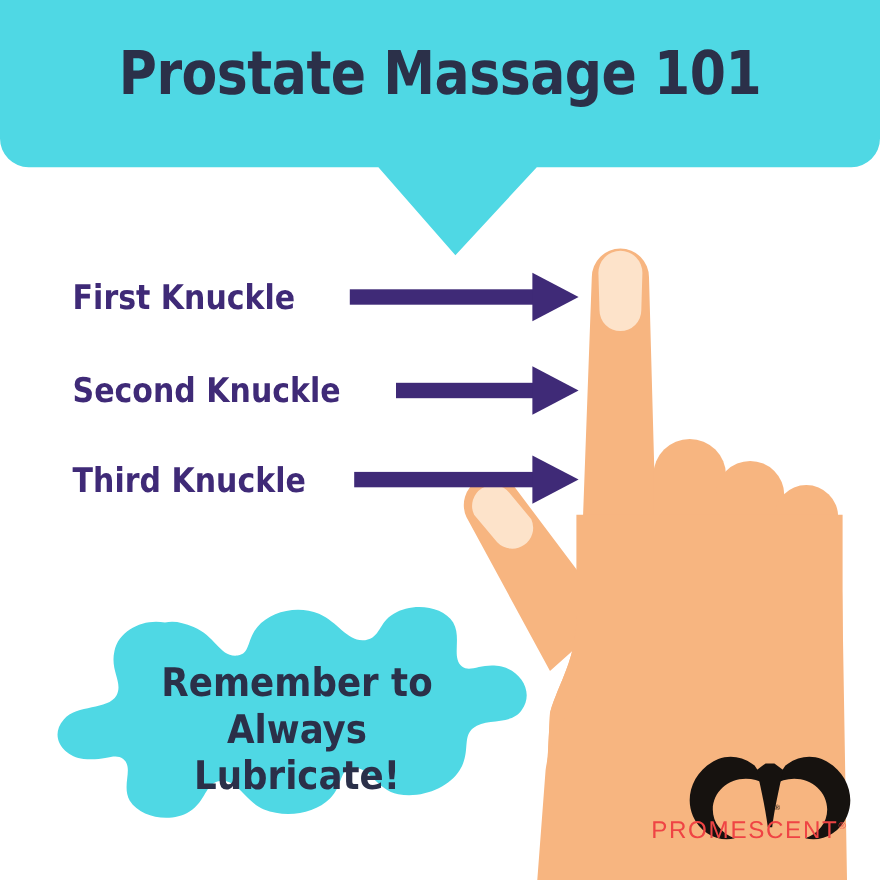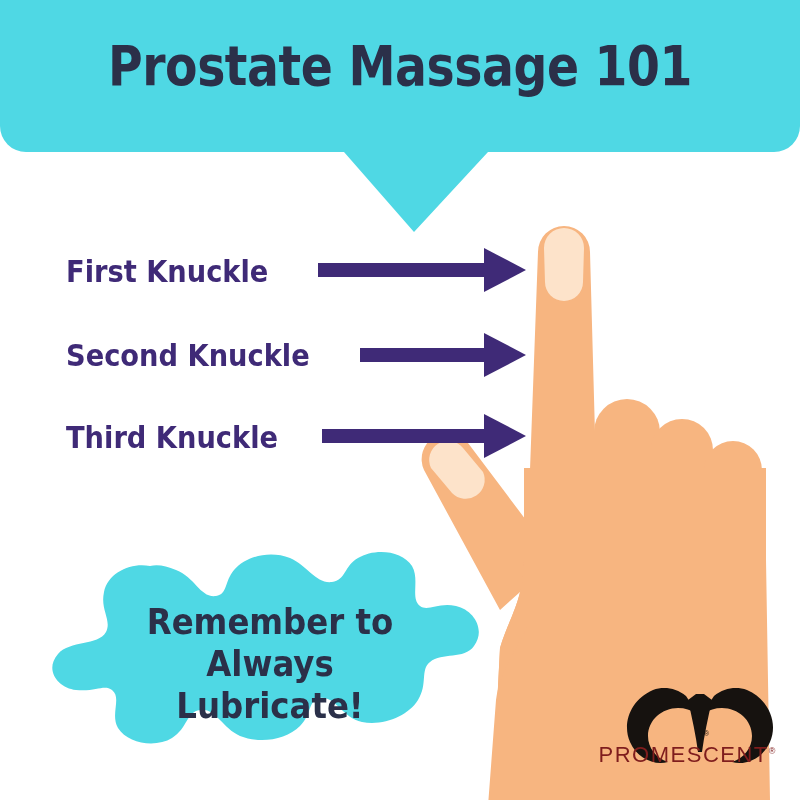--- a/index.html
+++ b/index.html
@@ -80,25 +80,24 @@
     transform-origin: center top;
     line-height: 1.16;
   }
   #splash-line-1, #splash-line-2 { display: block; }
 
   #brand-wordmark {
     position: absolute;
     left: 592px;
     top: 742px;
     width: 190px;
-    text-align: center;
     font-size: 22px;
     font-weight: normal;
     letter-spacing: 1.5px;
-    color: #7f1d1d;
+    color: #ef4444;
     font-family: "Liberation Sans", sans-serif;
     white-space: nowrap;
   }
   #brand-wordmark .reg {
     font-size: 9px;
     vertical-align: super;
     letter-spacing: 0;
   }
 </style>
 </head>

